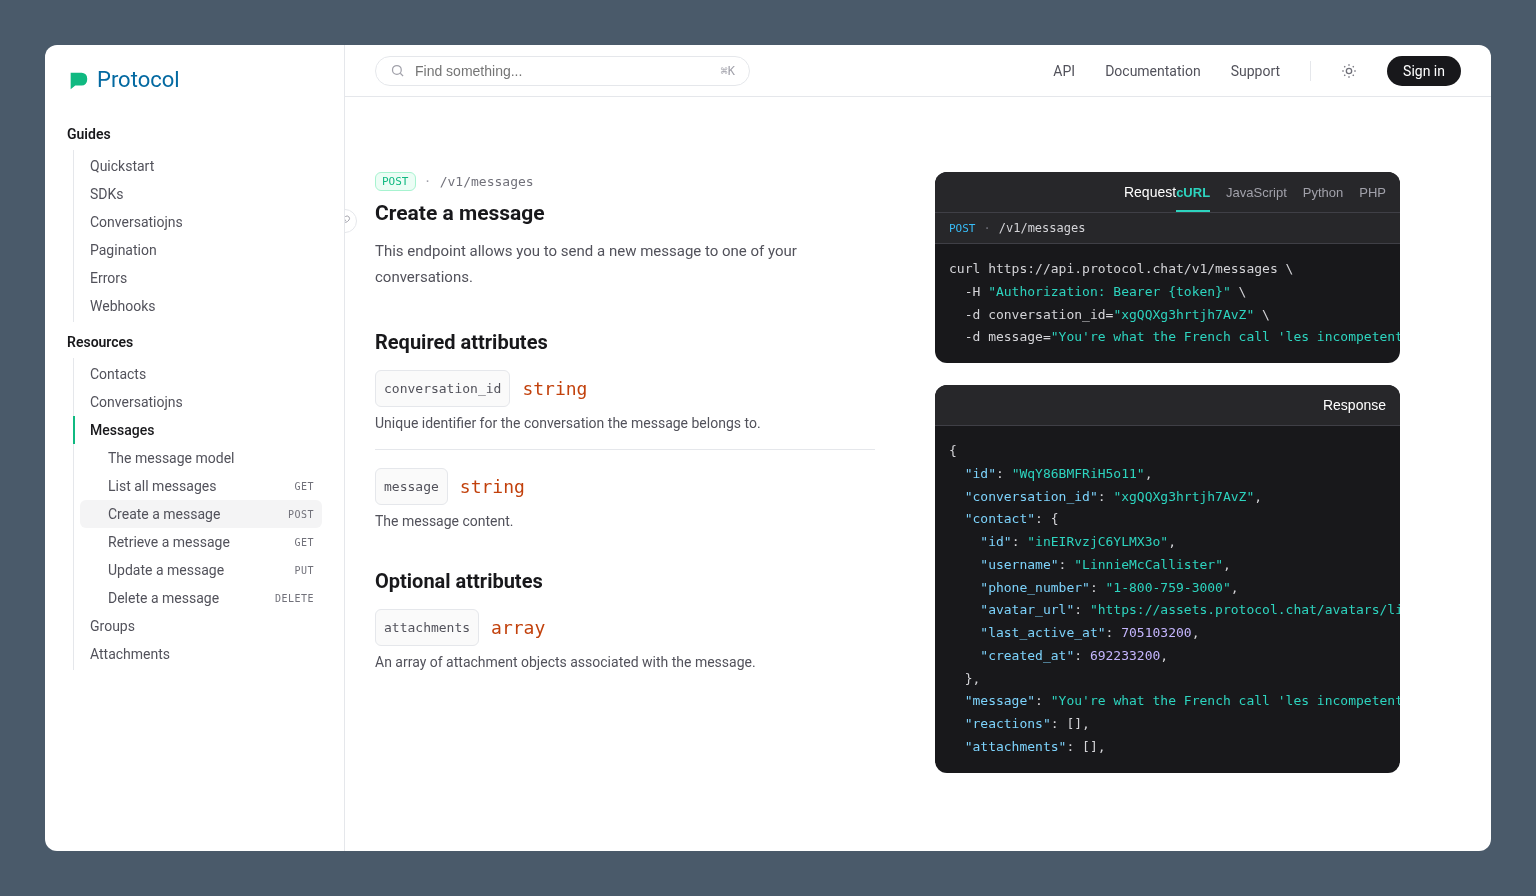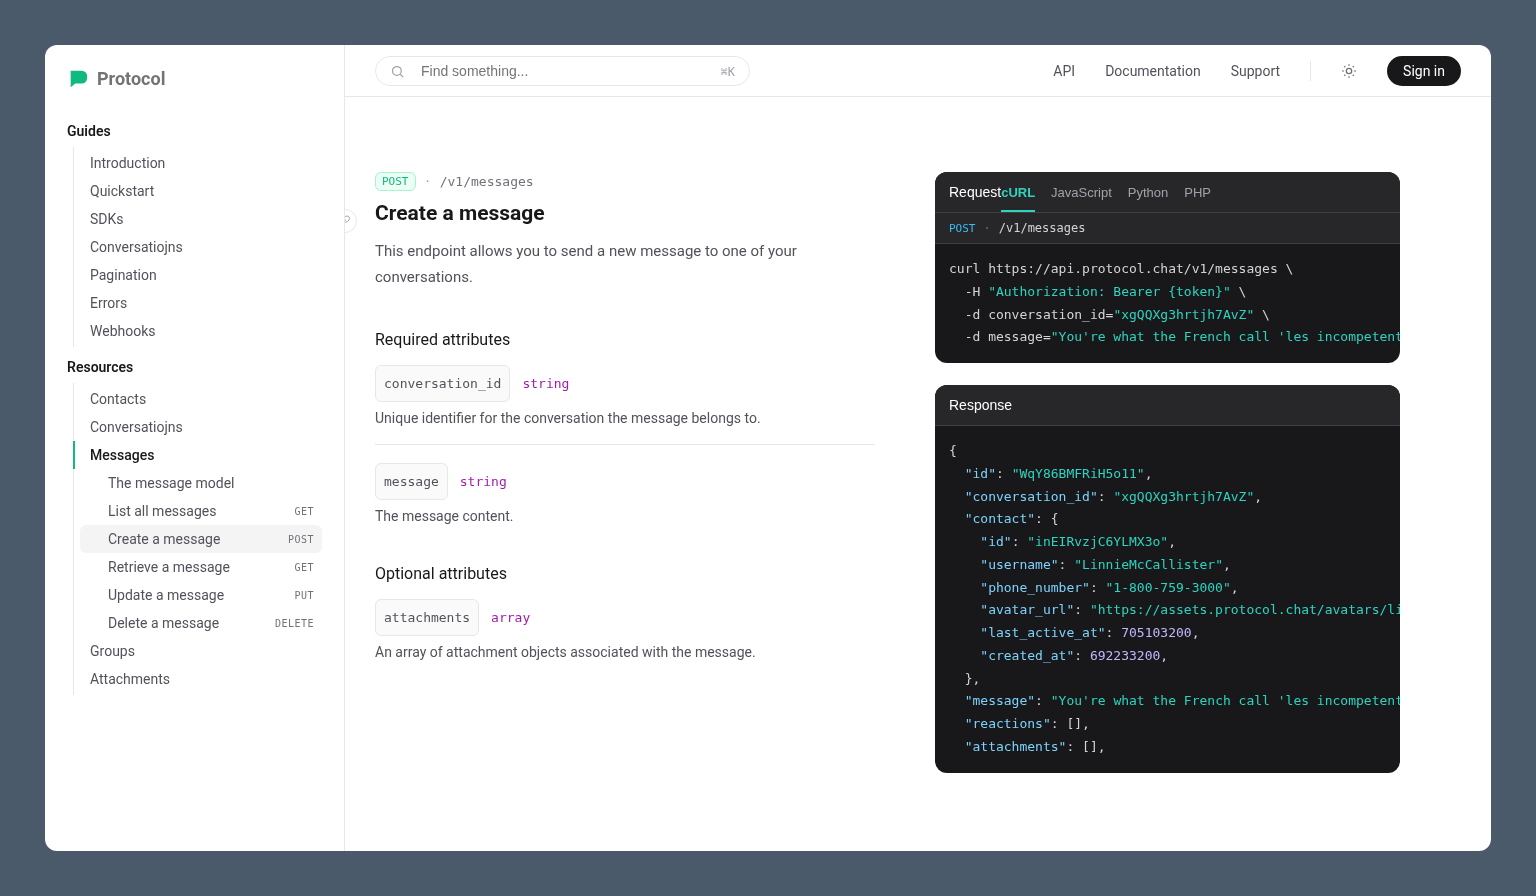--- a/index.html
+++ b/index.html
@@ -28,23 +28,23 @@
 .logo-row {
   display: flex;
   align-items: center;
   gap: 8px;
   padding: 0 22px 22px 22px;
 }
 .logo-mark {
   width: 22px; height: 22px;
 }
 .logo-text {
-  font-weight: 700;
-  font-size: 18px;
-  color: #737373;
+  font-weight: 400;
+  font-size: 22px;
+  color: #0369a1;
 }
 .nav-section {
   padding: 12px 22px 0 22px;
 }
 .nav-heading {
   font-size: 14px;
   font-weight: 600;
   color: #18181b;
   margin-bottom: 8px;
 }
@@ -97,25 +97,25 @@
 .topbar {
   height: 52px;
   border-bottom: 1px solid #e5e7eb;
   display: flex;
   align-items: center;
   padding: 0 30px;
   gap: 20px;
 }
 .search {
   display: flex;
-  align-items: flex-end;
+  align-items: center;
   border: 1px solid #e5e7eb;
   border-radius: 999px;
   padding: 6px 14px;
-  gap: 16px;
+  gap: 10px;
   width: 375px;
   color: #a1a1aa;
 }
 .search input {
   border: none;
   outline: none;
   flex: 1;
   font-size: 14px;
   color: #52525b;
 }
@@ -204,22 +204,22 @@
   color: #18181b;
   margin-bottom: 14px;
 }
 .desc {
   font-size: 15px;
   color: #52525b;
   line-height: 1.7;
   margin-bottom: 40px;
 }
 h2.section {
-  font-size: 16px;
-  font-weight: 400;
+  font-size: 20px;
+  font-weight: 700;
   color: #18181b;
   margin-bottom: 16px;
 }
 .attr {
   padding-bottom: 18px;
   margin-bottom: 18px;
 }
 .attr.div {
   border-bottom: 1px solid #e5e7eb;
 }
@@ -233,22 +233,22 @@
   font-family: ui-monospace, Menlo, monospace;
   font-size: 13px;
   border: 1px solid #e5e7eb;
   border-radius: 6px;
   padding: 10px 8px;
   color: #52525b;
   background: #fafafa;
 }
 .attr-type {
   font-family: ui-monospace, Menlo, monospace;
-  font-size: 13px;
-  color: #a21caf;
+  font-size: 18px;
+  color: #c2410c;
 }
 .attr-desc {
   font-size: 14px;
   color: #52525b;
 }
 .codepanes {
   width: 465px;
   flex-shrink: 0;
   display: flex;
   flex-direction: column;
@@ -258,21 +258,21 @@
   background: #18181b;
   border-radius: 12px;
   overflow: hidden;
   color: #d4d4d8;
   font-family: ui-monospace, Menlo, monospace;
   font-size: 13px;
 }
 .codebox-head {
   display: flex;
   align-items: center;
-  justify-content: flex-start;
+  justify-content: flex-end;
   padding: 12px 14px;
   border-bottom: 1px solid #3f3f46;
   background: #27272a;
 }
 .codebox-title {
   font-family: -apple-system, sans-serif;
   font-size: 14px;
   font-weight: 500;
   color: #fff;
 }
@@ -321,21 +321,20 @@
   <aside class="sidebar">
     <div class="logo-row">
       <svg class="logo-mark" viewBox="0 0 24 24">
           <path fill="#10b981" d="M4 4h12a6 6 0 0 1 6 6v2a6 6 0 0 1-6 6H9l-5 4V4z"></path>
         </svg>
       <span class="logo-text">Protocol</span>
     </div>
     <div class="nav-section">
       <div class="nav-heading">Guides</div>
       <ul class="nav-list" id="guides-list">
-          <li class="nav-item">Introduction</li>
           <li class="nav-item">Quickstart</li>
           <li class="nav-item">SDKs</li>
           <li class="nav-item">Conversatiojns</li>
           <li class="nav-item">Pagination</li>
           <li class="nav-item">Errors</li>
           <li class="nav-item">Webhooks</li>
         </ul>
     </div>
     <div class="nav-section">
       <div class="nav-heading">Resources</div>

